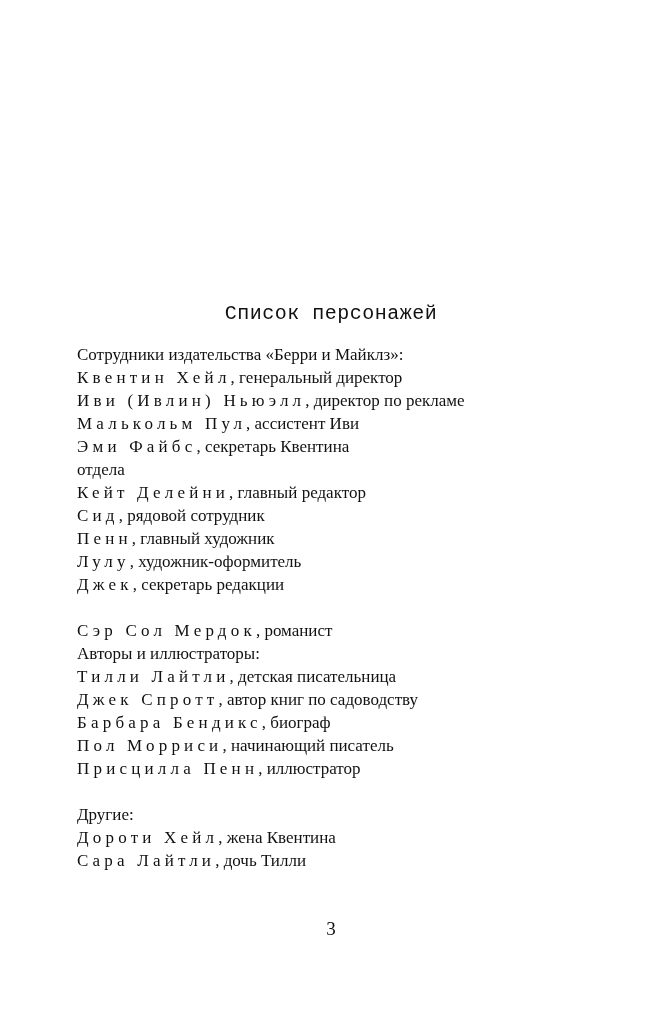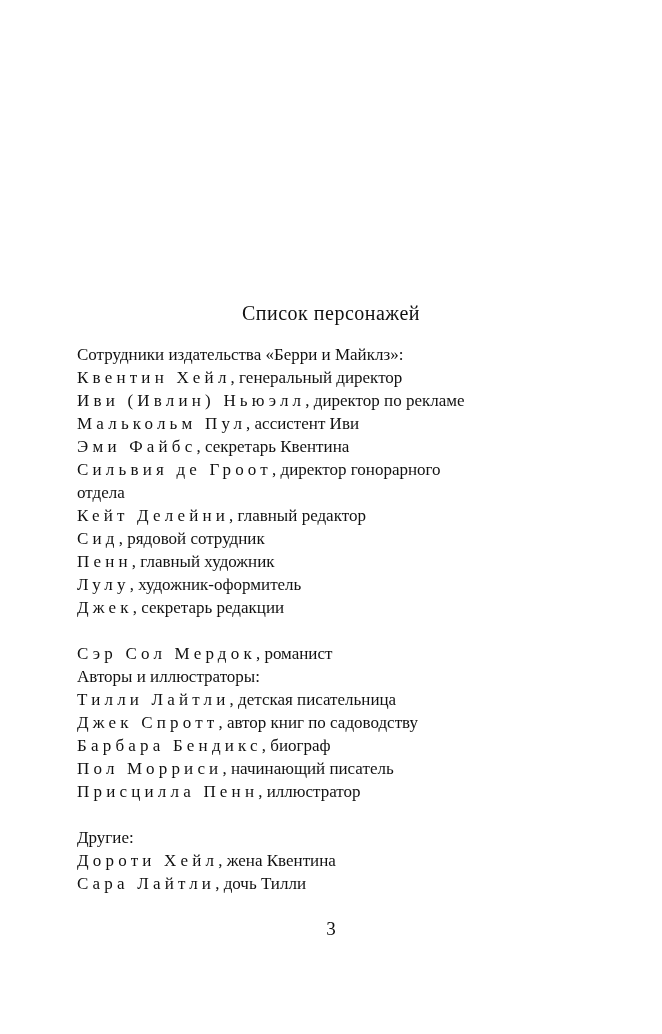--- a/index.html
+++ b/index.html
@@ -13,21 +13,21 @@
       position: relative;
       overflow: hidden;
       color: #111111;
     }
     .heading {
       position: absolute;
       left: 0;
       width: 662px;
       top: 302px;
       text-align: center;
-      font-family: Liberation Serif, serif;
+      font-family: Liberation Mono, monospace;
       font-size: 20px;
       letter-spacing: 0.5px;
       color: #111;
     }
     .body-text {
       position: absolute;
       left: 77px;
       top: 343px;
       width: 560px;
       font-family: "Liberation Serif", serif;
@@ -61,21 +61,20 @@
 
 <div class="heading">Список персонажей</div>
 
 <div class="body-text">
 
   <div class="line">Сотрудники издательства «Берри и Майклз»:</div>
   <div class="line"><span class="name">Квентин Хейл</span><span>, генеральный директор</span></div>
   <div class="line"><span class="name">Иви (Ивлин) Ньюэлл</span><span>, директор по рекламе</span></div>
   <div class="line"><span class="name">Малькольм Пул</span><span>, ассистент Иви</span></div>
   <div class="line"><span class="name">Эми Файбс</span><span>, секретарь Квентина</span></div>
-  <div class="line"><span class="name">Сильвия де Гроот</span><span>, директор гонорарного</span></div>
   <div class="line"><span>отдела</span></div>
   <div class="line"><span class="name">Кейт Делейни</span><span>, главный редактор</span></div>
   <div class="line"><span class="name">Сид</span><span>, рядовой сотрудник</span></div>
   <div class="line"><span class="name">Пенн</span><span>, главный художник</span></div>
   <div class="line"><span class="name">Лулу</span><span>, художник-оформитель</span></div>
   <div class="line"><span class="name">Джек</span><span>, секретарь редакции</span></div>
 
   <div class="gap"></div>
 
   <div class="line"><span class="name">Сэр Сол Мердок</span><span>, романист</span></div>

